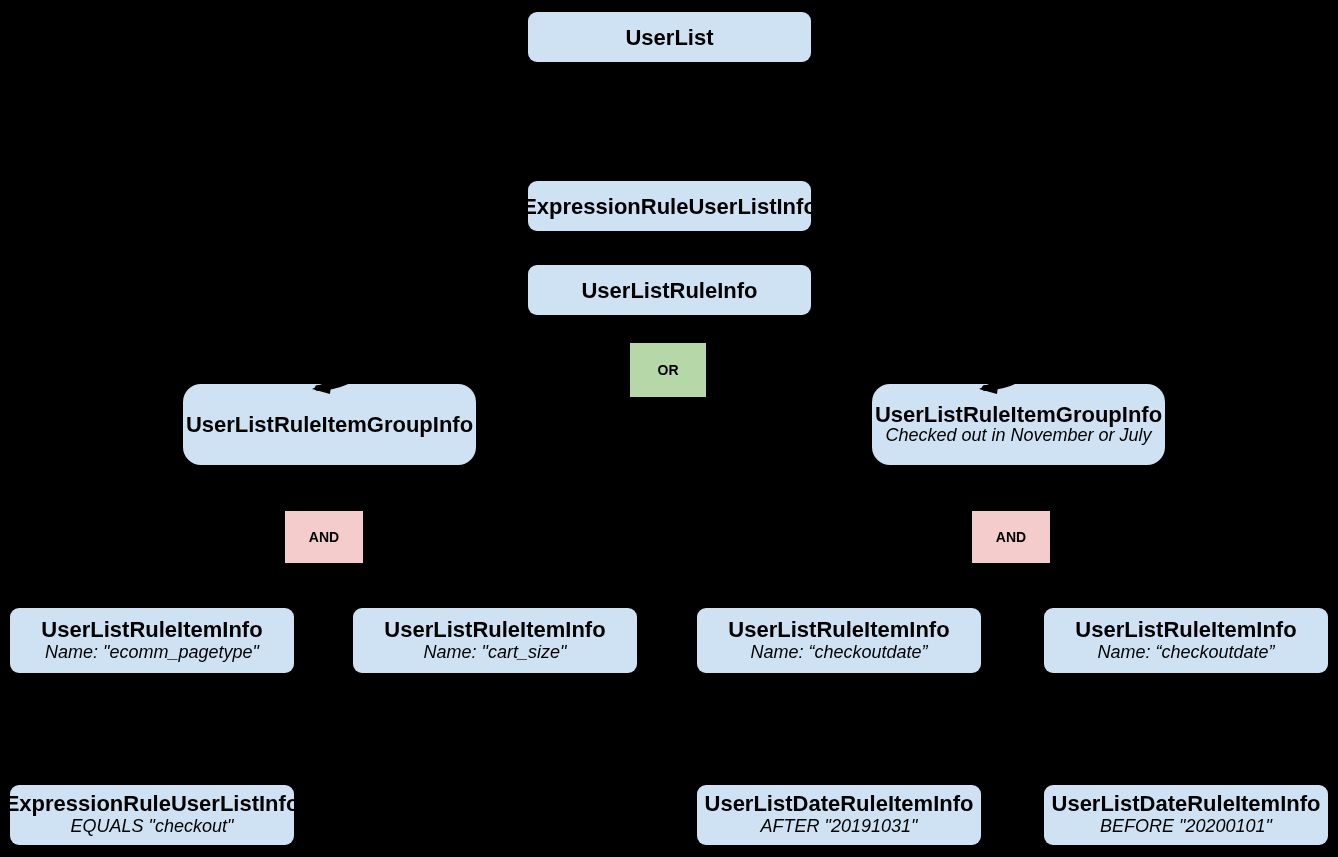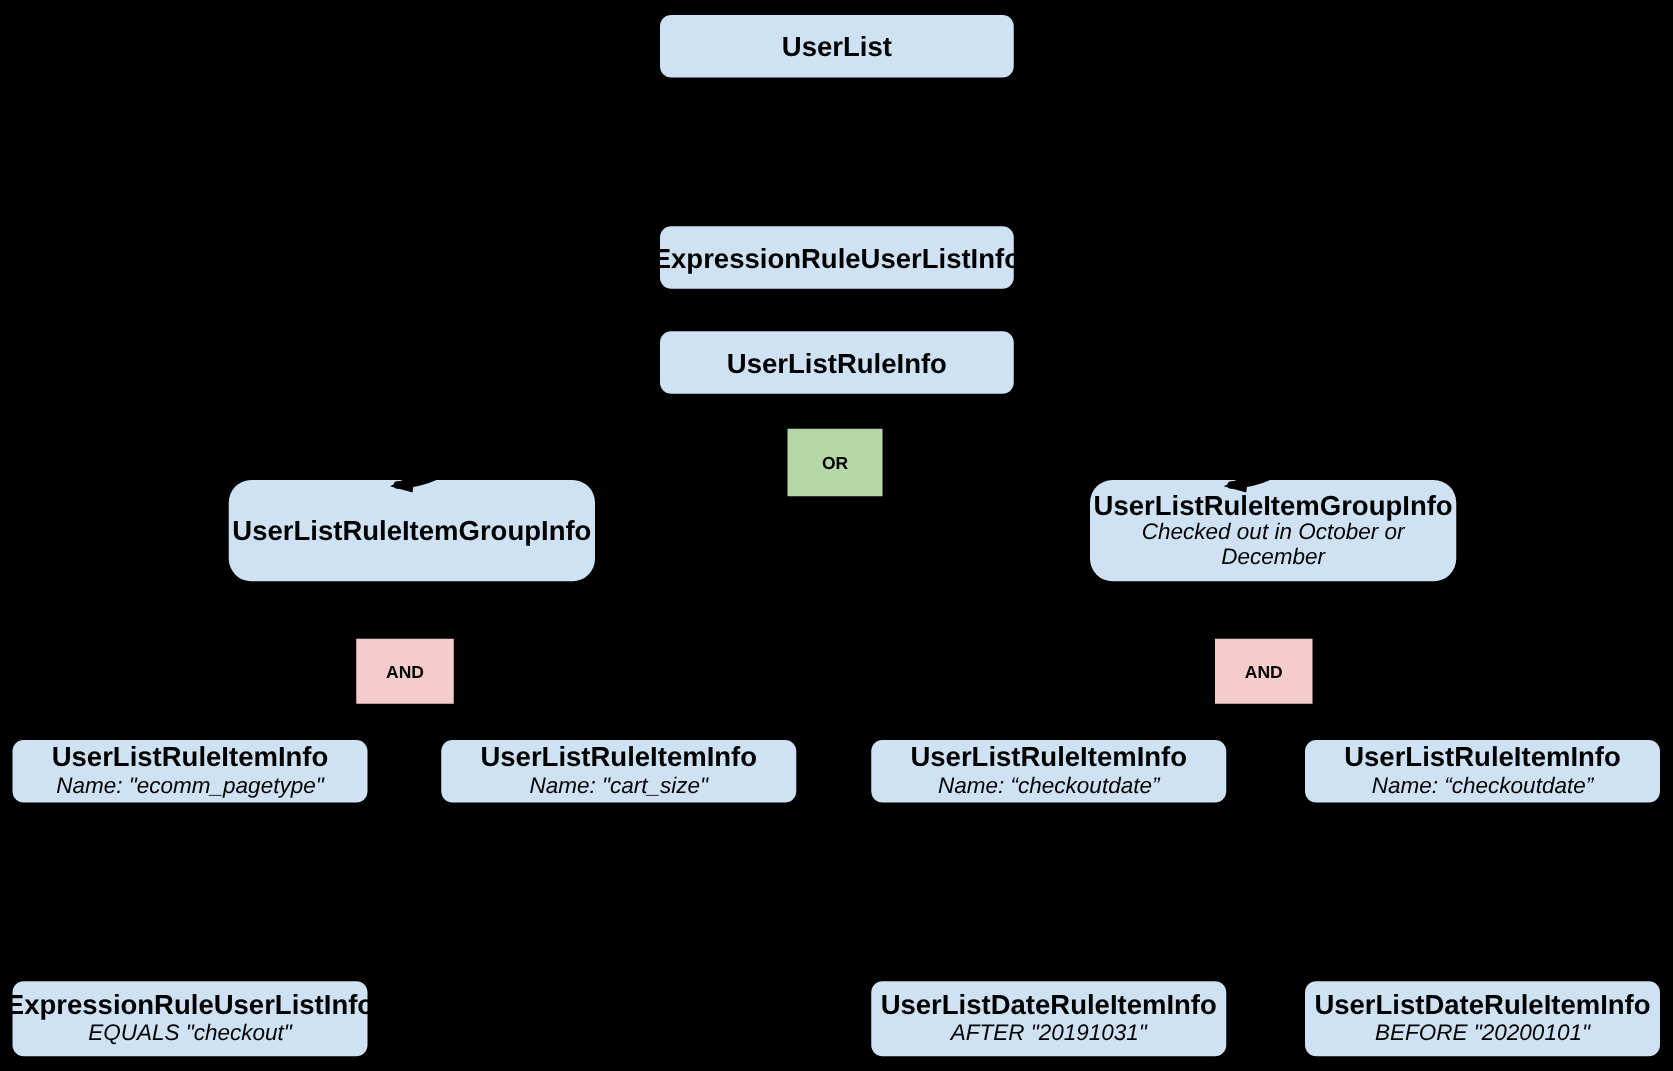--- a/index.html
+++ b/index.html
@@ -57,21 +57,21 @@
   .chain.c3{top:265px;}
   
   .or-box{left:630px;top:343px;width:76px;height:54px;}
   .and-left{left:285px;top:511px;width:78px;height:52px;}
   .and-right{left:972px;top:511px;width:78px;height:52px;}
   
   .group{top:384px;width:293px;height:81px;padding:0 9px;line-height:20px;border-radius:18px;}
   .group-left{left:183px;}
   .group-right{left:872px;}
   
-  .rule{top:592px;width:284px;height:50px;line-height:22px;}
+  .rule{top:608px;width:284px;height:65px;line-height:22px;}
   
   .operand{top:785px;width:284px;height:60px;line-height:22px;}
   .col0{left:10px;}
   .col1{left:353px;}
   .col2{left:697px;}
   .col3{left:1044px;}
   .overlay{
     position:absolute;
     left:0;top:0;width:1338px;height:857px;
     pointer-events:none;
@@ -92,21 +92,21 @@
     <div class="title">ExpressionRuleUserListInfo</div>
   </div>
 
   <div class="op or or-box">OR</div>
 
   <div class="node group group-left">
     <div class="title">UserListRuleItemGroupInfo</div>
   </div>
   <div class="node group group-right">
     <div class="title">UserListRuleItemGroupInfo</div>
-    <div class="sub">Checked out in October or December</div>
+    <div class="sub">Checked out in November or July</div>
   </div>
 
   <div class="op and and-left">AND</div>
   <div class="op and and-right">AND</div>
 
   <div class="node rule col0">
     <div class="title">UserListRuleItemInfo</div>
     <div class="sub">Name: "ecomm_pagetype"</div>
   </div>
   <div class="node rule col1">

